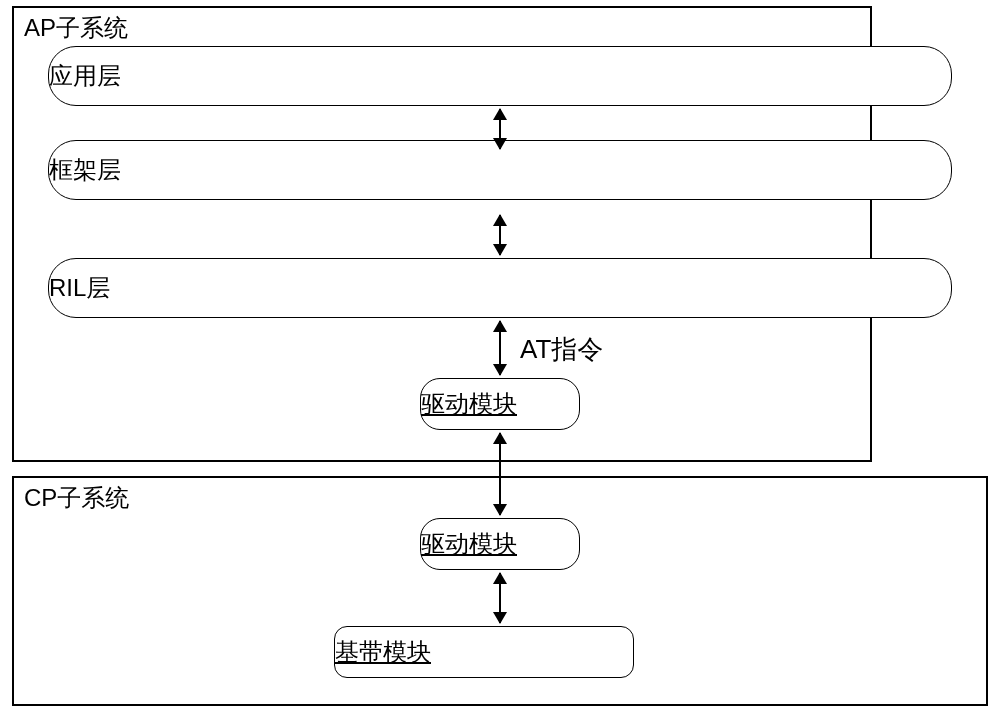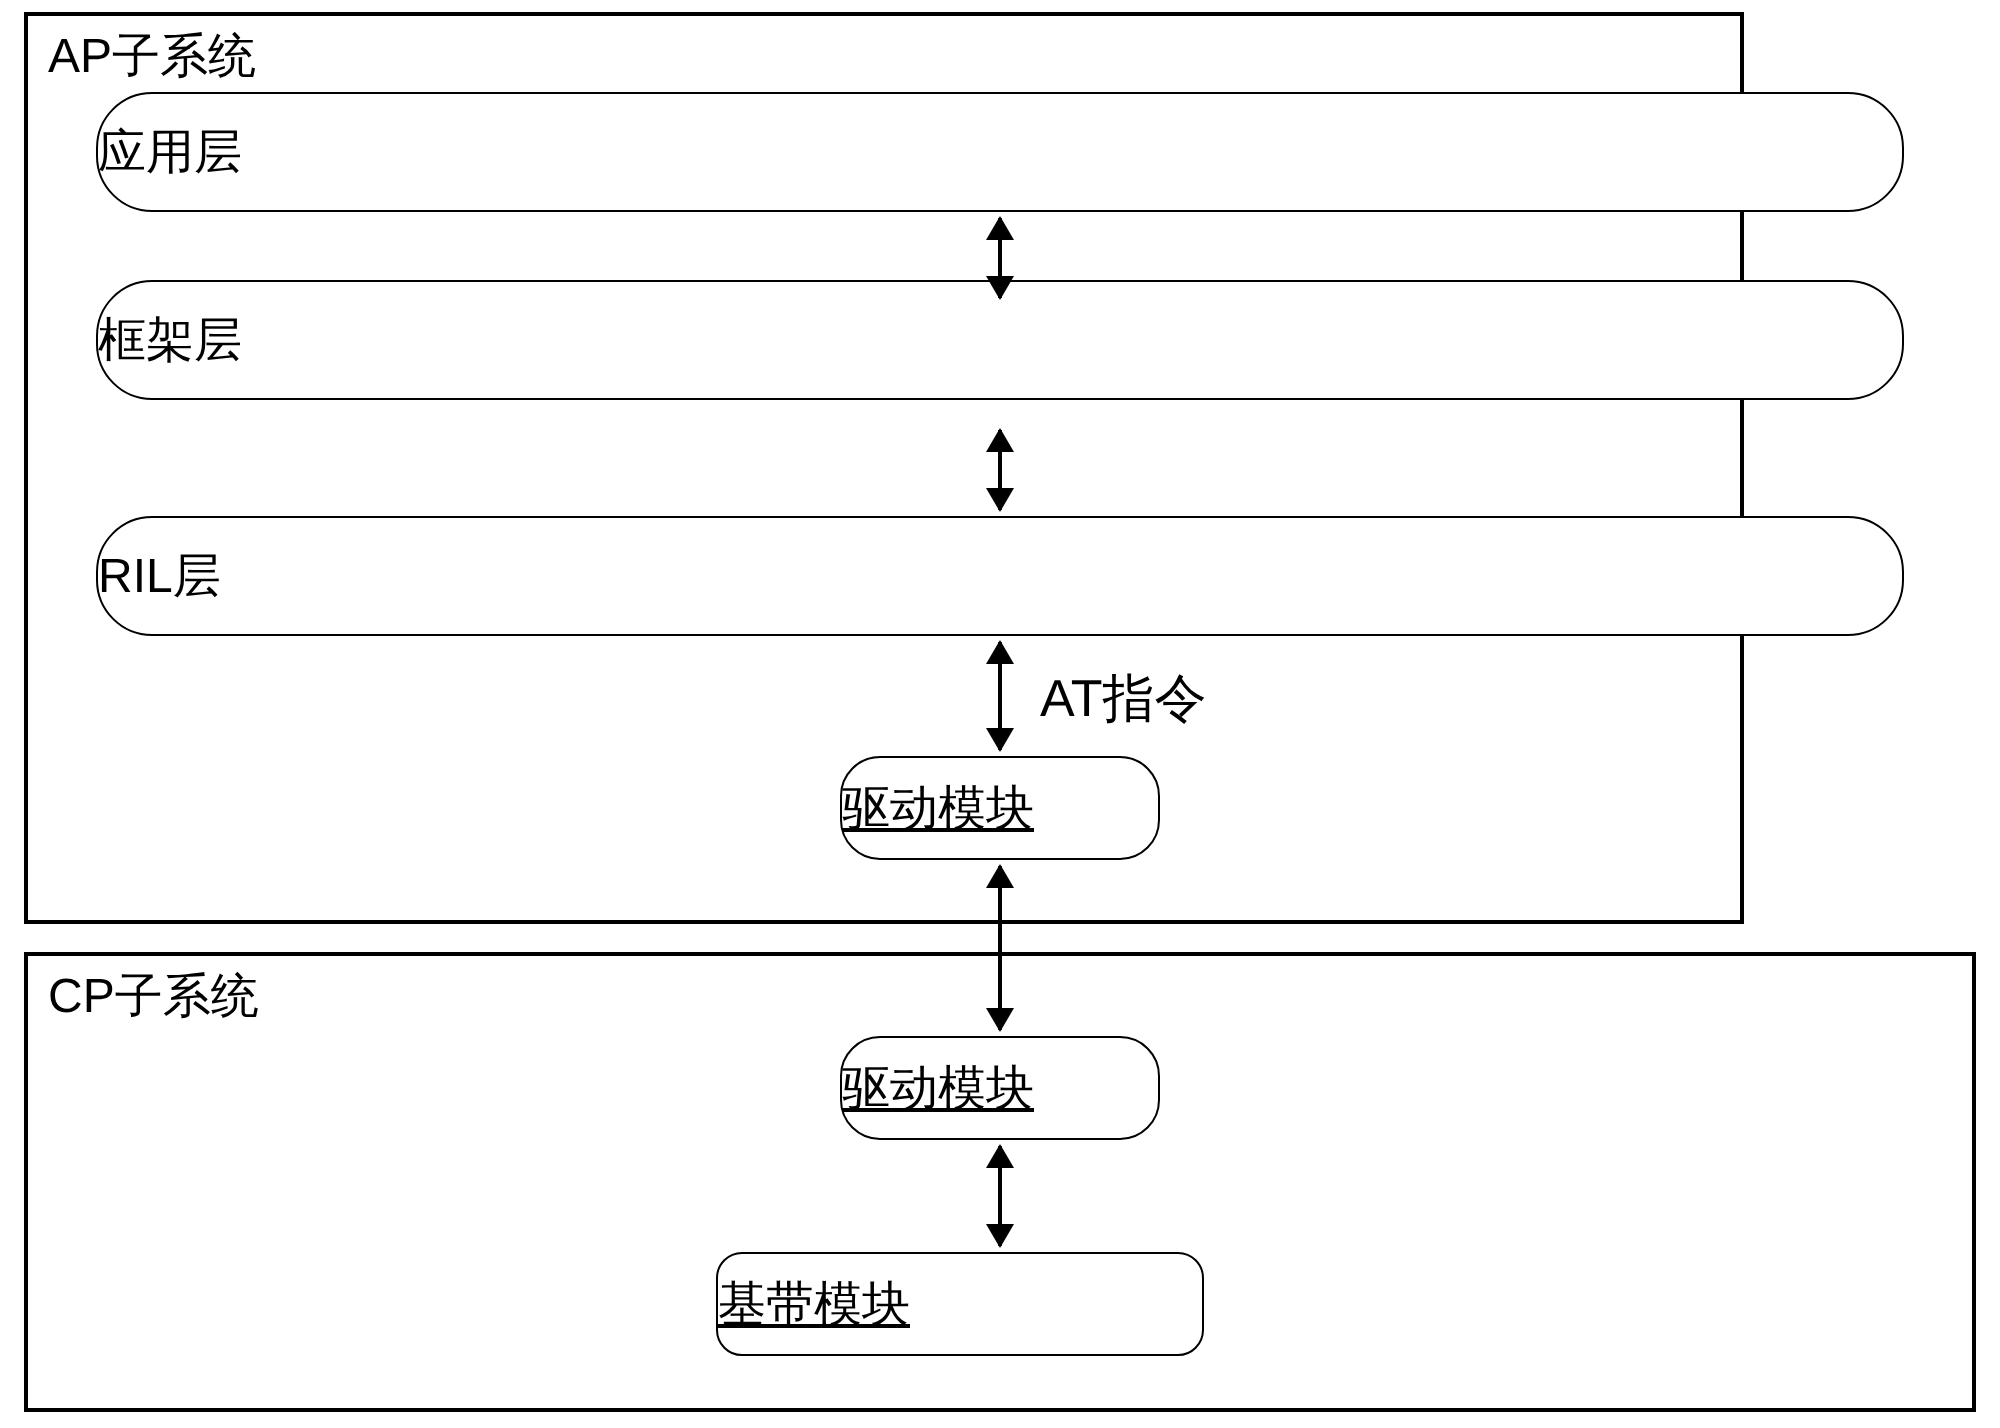--- a/index.html
+++ b/index.html
@@ -103,21 +103,21 @@
   </div>
 
   <div class="subsystem-box" style="left:12px; top:476px; width:976px; height:230px;">
     <div class="subsystem-label">CP子系统</div>
   </div>
 
   <div class="layer small-mod" style="left:420px; top:518px; width:160px;">
     <span>驱动模块</span>
   </div>
 
-  <div class="layer small-mod" style="left:358px; top:626px; width:244px;border-radius:13px;">
+  <div class="layer small-mod" style="left:334px; top:626px; width:300px;border-radius:13px;">
     <span>基带模块</span>
   </div>
 
   <div class="arrow" style="left:499px; top:109px; height:40px;"></div>
 
   <div class="arrow" style="left:499px; top:215px; height:40px;"></div>
 
   <div class="arrow" style="left:499px; top:321px; height:54px;"></div>
   <div class="arrow-label" style="left:520px; top:332px;">AT指令</div>
 

